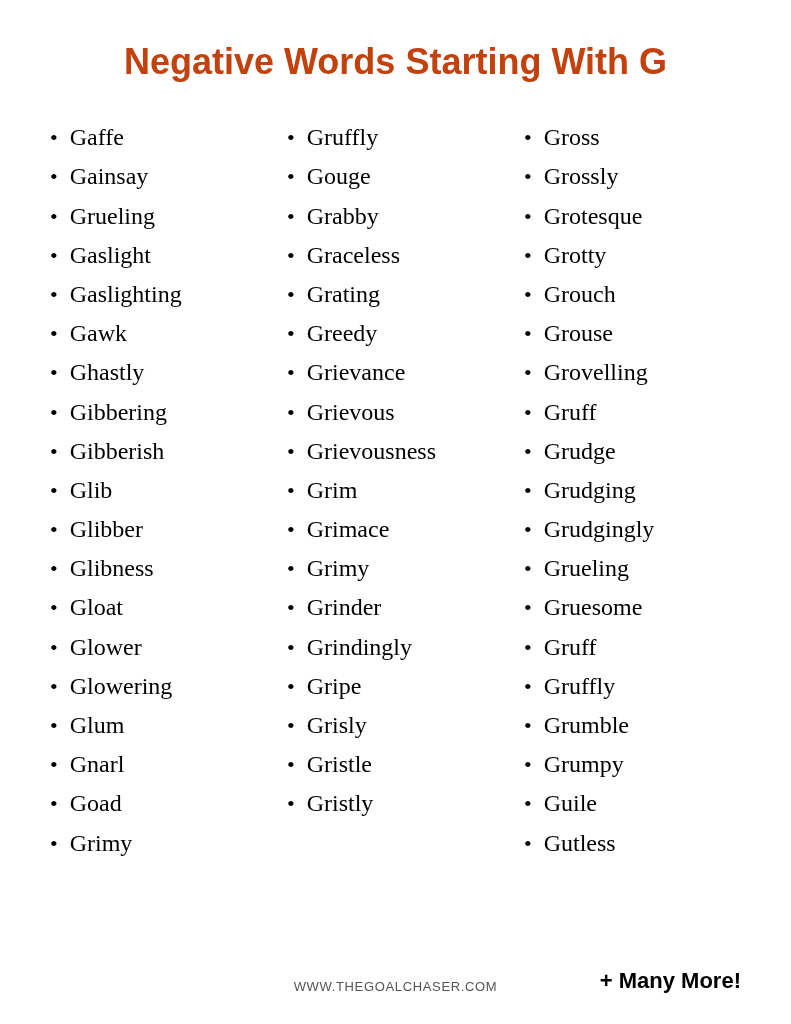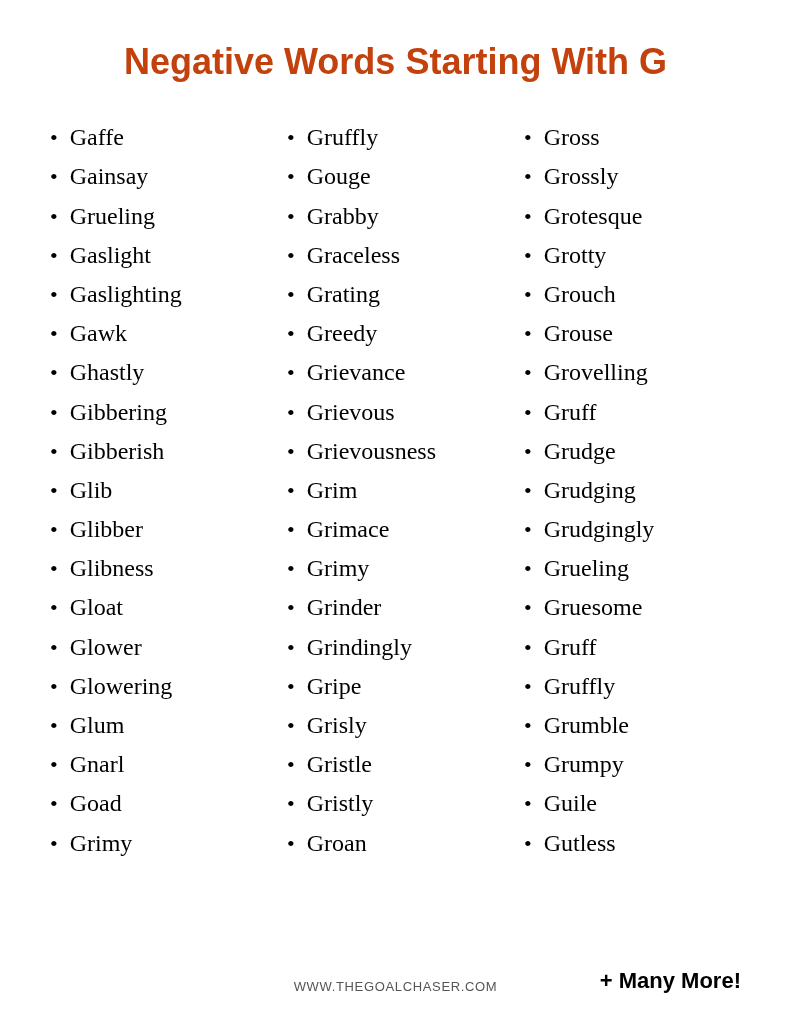--- a/index.html
+++ b/index.html
@@ -125,21 +125,20 @@
         <li>Grievousness</li>
         <li>Grim</li>
         <li>Grimace</li>
         <li>Grimy</li>
         <li>Grinder</li>
         <li>Grindingly</li>
         <li>Gripe</li>
         <li>Grisly</li>
         <li>Gristle</li>
         <li>Gristly</li>
-        <li>Groan</li>
       </ul>
     </div>
     <div class="col">
       <ul>
         <li>Gross</li>
         <li>Grossly</li>
         <li>Grotesque</li>
         <li>Grotty</li>
         <li>Grouch</li>
         <li>Grouse</li>

